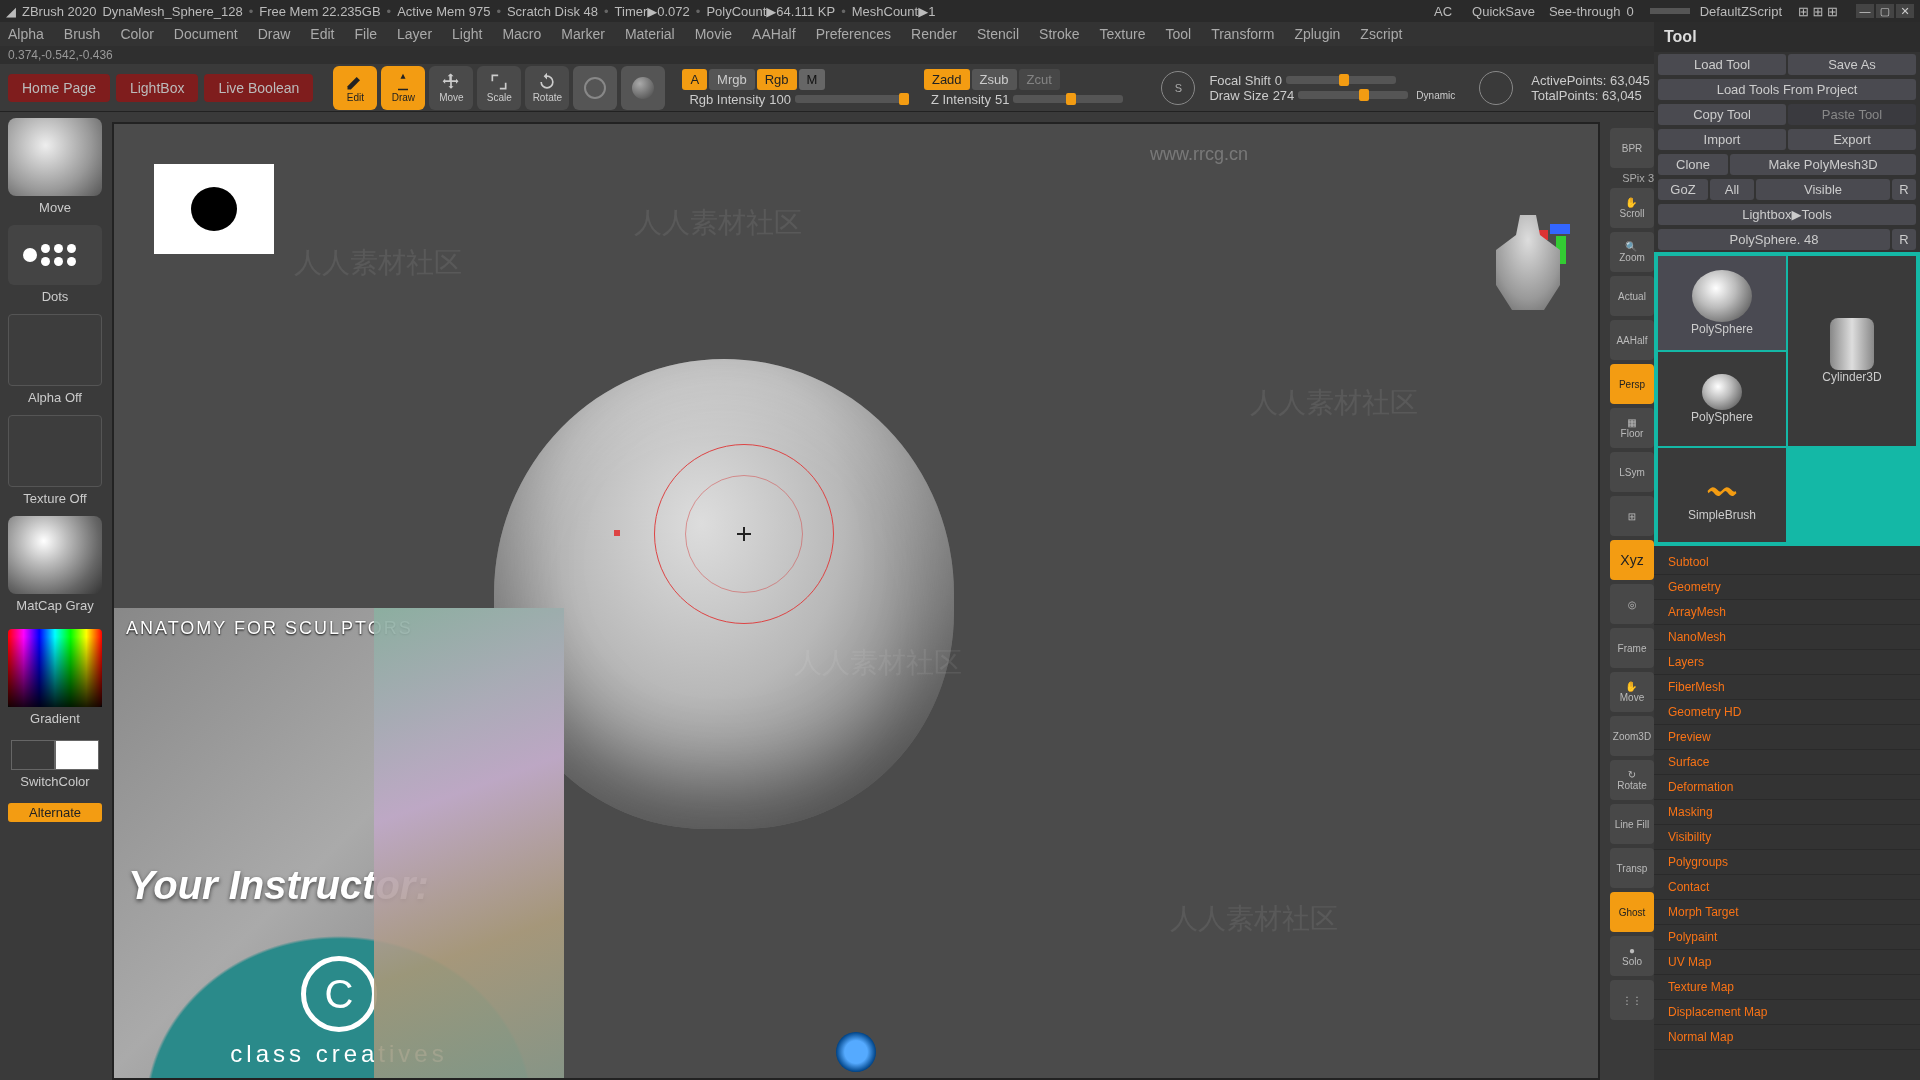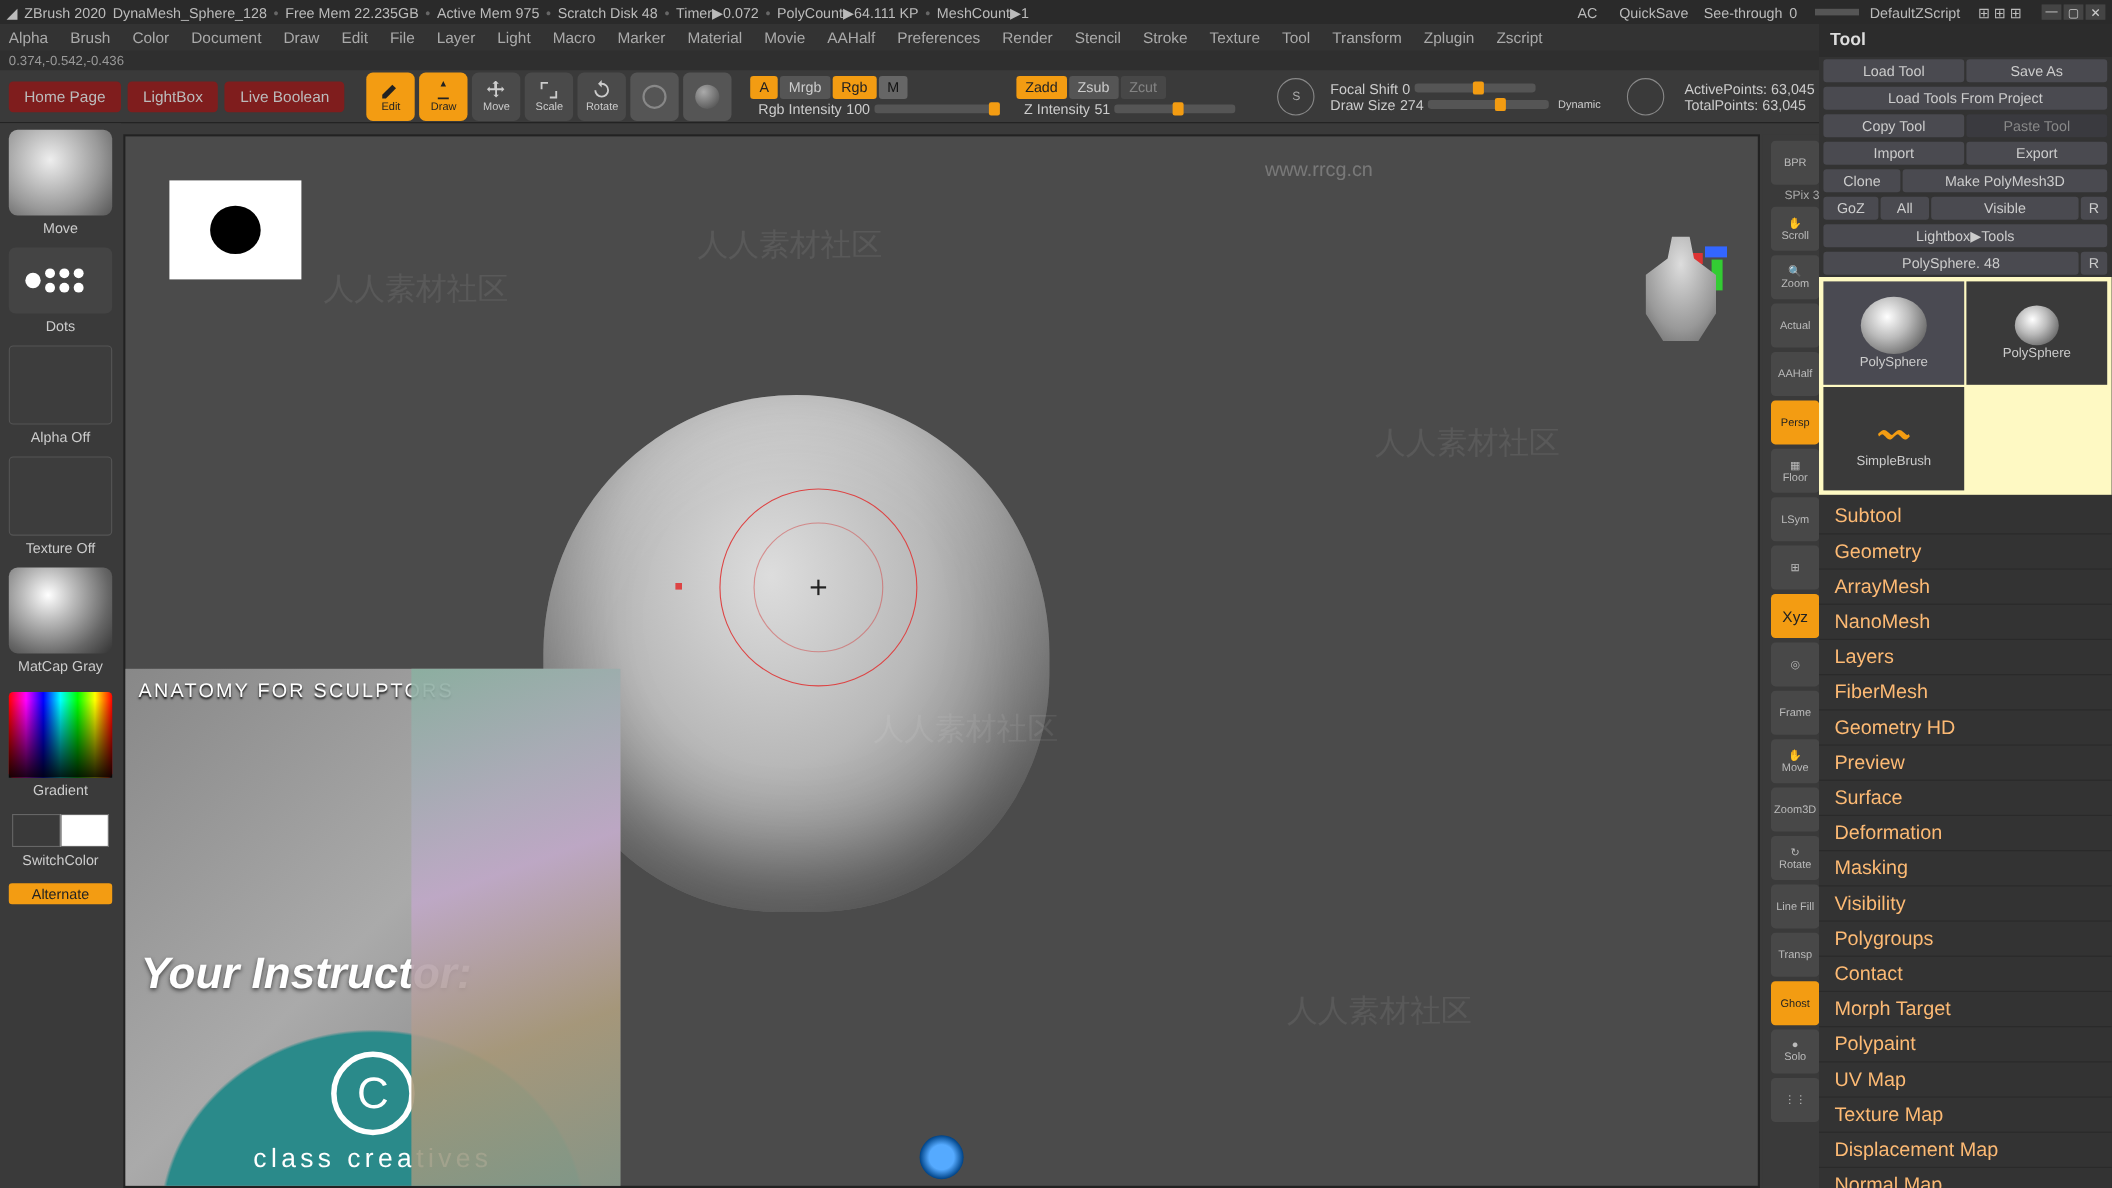--- a/index.html
+++ b/index.html
@@ -238,21 +238,21 @@
 }
 .panel-row { display: flex; padding: 2px 4px; gap: 2px; }
 .panel-btn {
   flex: 1; padding: 3px 6px; background: #4a4a50;
   color: #ccc; font-size: 13px; text-align: center;
   border-radius: 3px;
 }
 .panel-btn.dark { background: #3a3a3f; color: #888; }
 .tool-grid {
   display: grid; grid-template-columns: 1fr 1fr;
-  gap: 2px; padding: 4px; background: #fef9c3;
+  gap: 2px; padding: 4px; background: #14b8a6;
 }
 .tool-tile {
   height: 94px; background: #3a3a3a;
   display: flex; flex-direction: column;
   align-items: center; justify-content: center;
   font-size: 12px; color: #ccc;
 }
 .tool-tile.sel { background: #4a4a52; }
 .tile-sphere {
   width: 60px; height: 52px;
@@ -260,21 +260,21 @@
   border-radius: 50%;
 }
 .tile-cyl {
   width: 44px; height: 52px;
   background: linear-gradient(to right, #888, #ddd, #888);
   border-radius: 8px;
 }
 .tile-brush { color: #f39c12; font-size: 28px; }
 .sub-list { padding: 4px 0; }
 .sub-item {
-  padding: 5px 14px; font-size: 18px; color: #fdba74;
+  padding: 5px 14px; font-size: 12px; color: #f97316;
   border-bottom: 1px solid #2a2a2a;
 }
 
 
 .winctl { display: flex; gap: 2px; margin-left: 8px; }
 .winctl div {
   width: 18px; height: 14px; background: #444;
   display: flex; align-items: center; justify-content: center;
   font-size: 11px; color: #ccc;
 }
@@ -635,20 +635,24 @@
       <span>PolySphere</span>
     </div>
     <div class="tool-tile">
       <div class="tile-sphere" style="width:40px;height:36px"></div>
       <span>PolySphere</span>
     </div>
     <div class="tool-tile" style="grid-column:1">
       <div class="tile-brush">〰</div>
       <span>SimpleBrush</span>
     </div>
+    <div class="tool-tile" style="grid-column:2;grid-row:1/3;height:auto">
+      <div class="tile-cyl"></div>
+      <span>Cylinder3D</span>
+    </div>
   </div>
 
   <div class="sub-list">
     <div class="sub-item">Subtool</div>
     <div class="sub-item">Geometry</div>
     <div class="sub-item">ArrayMesh</div>
     <div class="sub-item">NanoMesh</div>
     <div class="sub-item">Layers</div>
     <div class="sub-item">FiberMesh</div>
     <div class="sub-item">Geometry HD</div>

